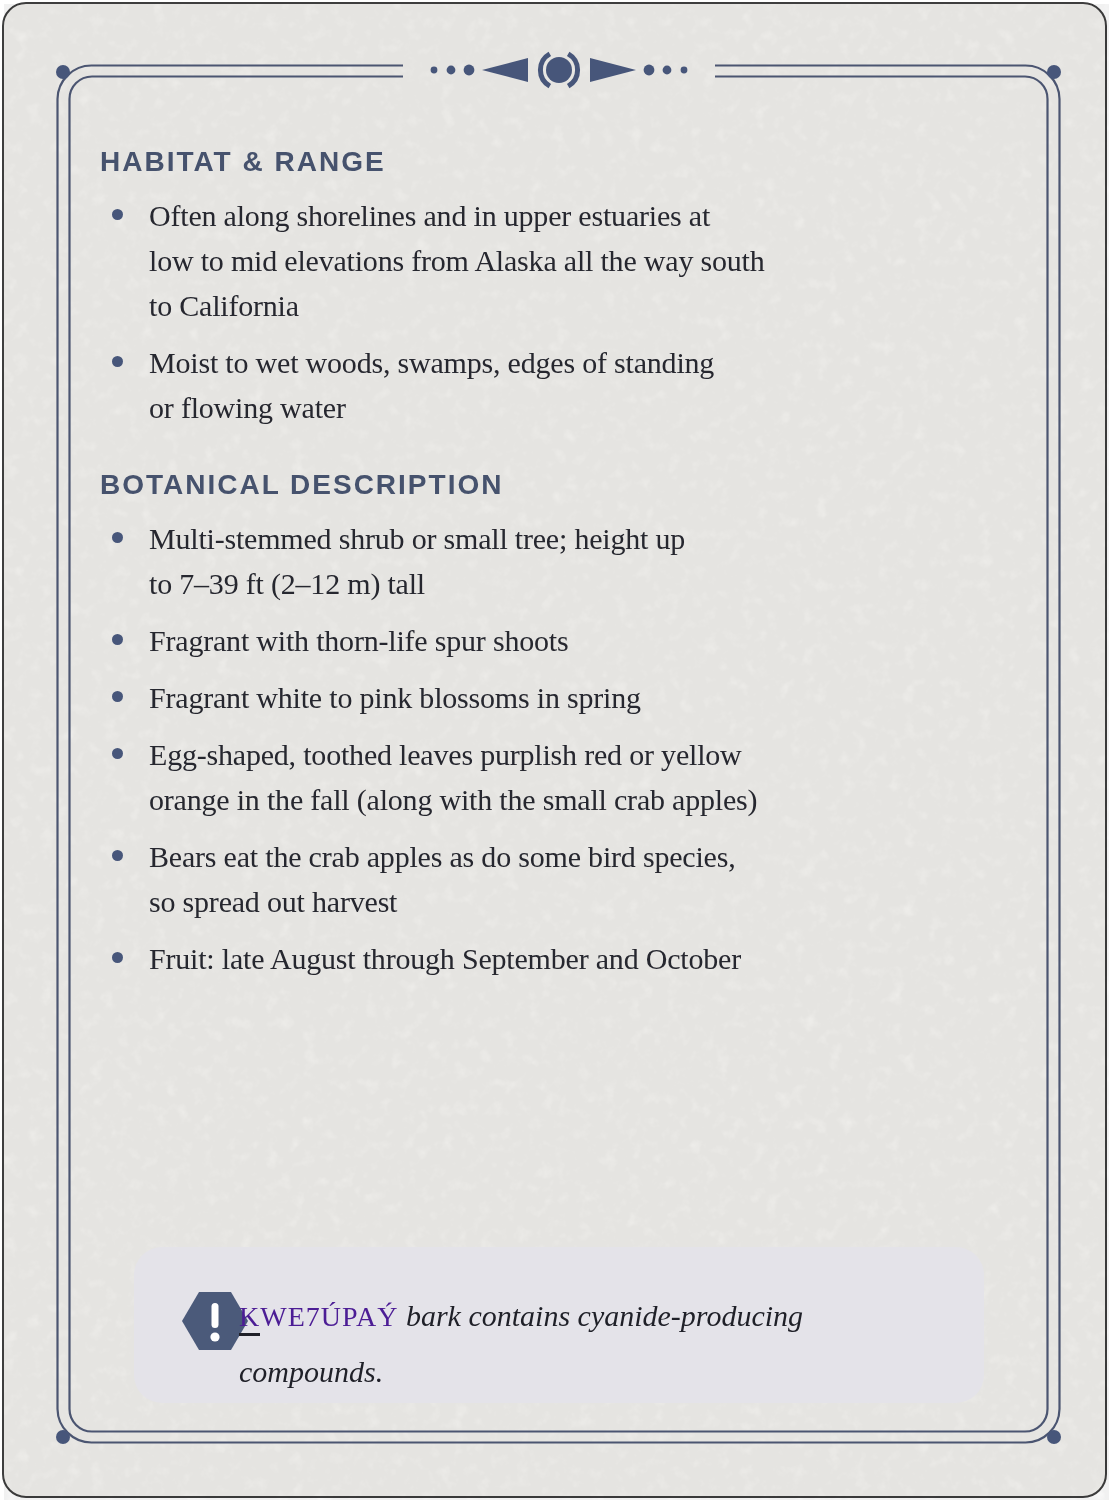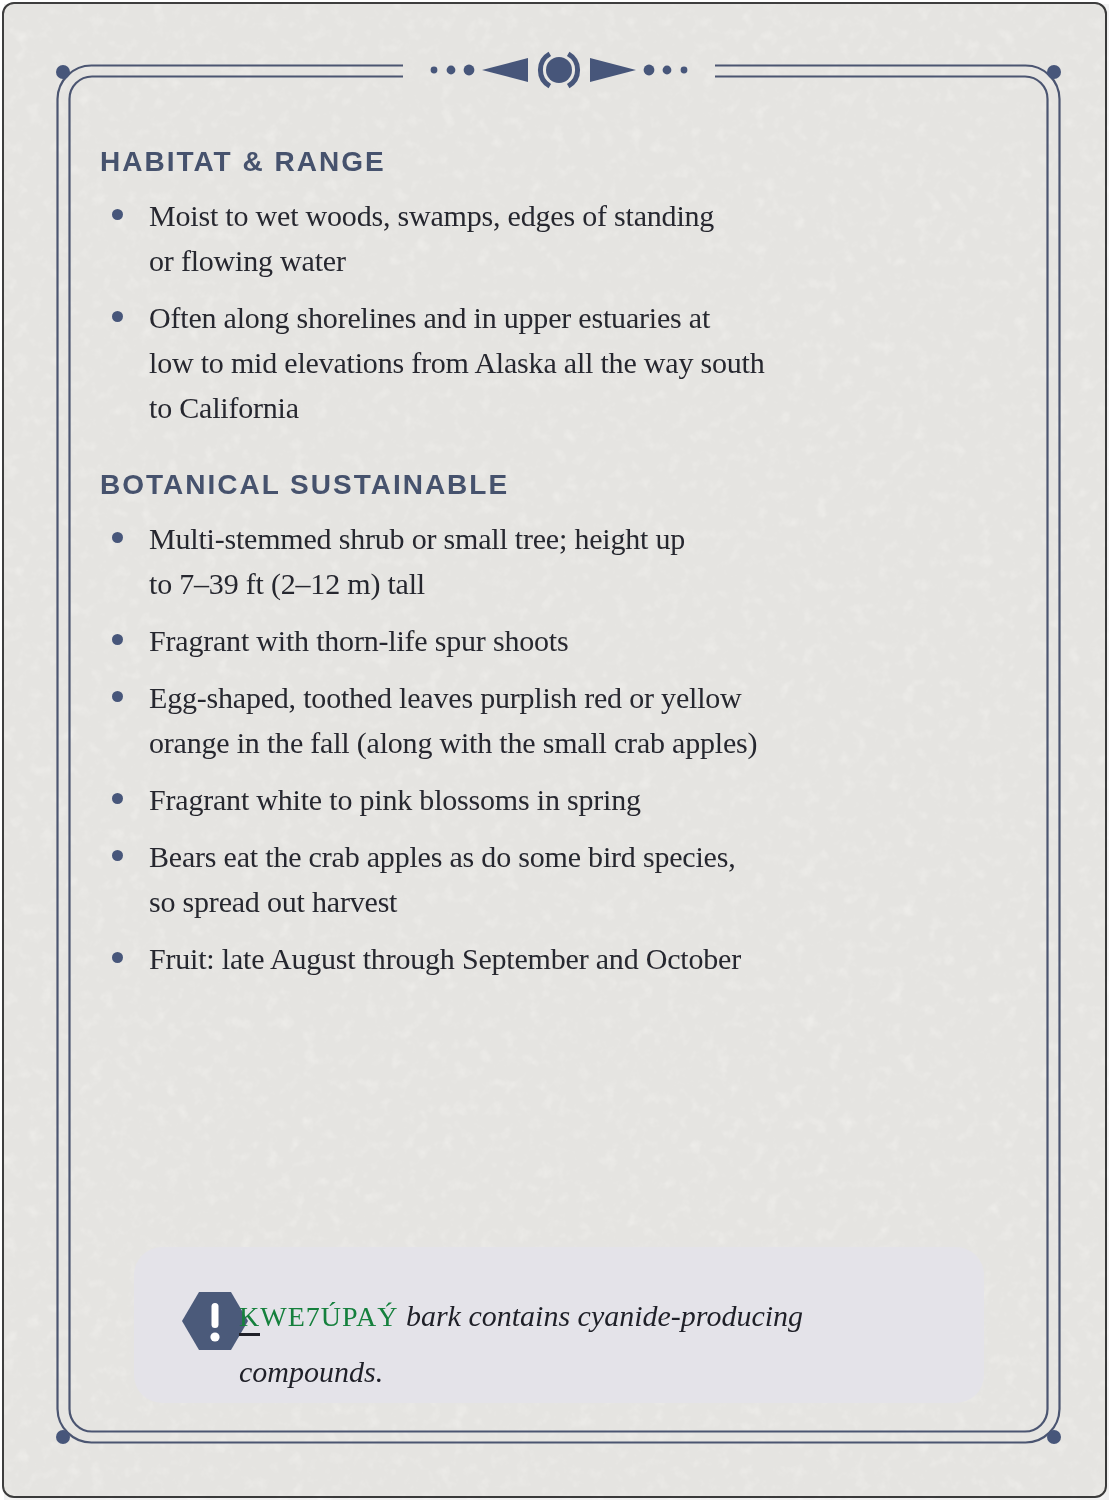--- a/index.html
+++ b/index.html
@@ -1,19 +1,19 @@
 <!DOCTYPE html>
 <html style="--paper: #f3f2ef; --card_border: #3e3e3e; --frame: #4b5571; --accent: #47567a; --heading: #46526d; --text: #26272f; --callout_bg: #e4e3e9; --callout_icon: #4b5a7a;"><head>
 <meta charset="utf-8">
 <style>
   html,body{margin:0;padding:0;background:#ffffff;}
   .page{position:relative;width:1109px;height:1500px;background:#fff;overflow:hidden;
         font-family:"Liberation Serif", serif;}
   .card{position:absolute;left:2px;top:2px;right:2px;bottom:2px;
-        background:var(--paper);border:2px solid var(--card_border);border-radius:12px;}
+        background:var(--paper);border:2px solid var(--card_border);border-radius:24px;}
   .texture{position:absolute;inset:0;opacity:.05;pointer-events:none;}
   .frame-svg{position:absolute;left:0;top:0;pointer-events:none;}
   .ornament-svg{position:absolute;left:420px;top:44px;pointer-events:none;}
 
   .content{position:absolute;left:96px;top:143px;width:880px;}
   .section-heading{font-family:"Liberation Sans", sans-serif;font-weight:bold;
         font-size:28px;line-height:30px;letter-spacing:2px;color:var(--heading);
         margin:40px 0 16px 0;}
   .section:first-child .section-heading{margin-top:0;}
   .bullet-list{list-style:none;margin:0;padding:0;}
@@ -21,21 +21,21 @@
   .bullet-dot{flex:0 0 auto;width:11px;height:11px;border-radius:50%;
         background:var(--accent);margin:16px 26px 0 12px;}
   .bullet-text{font-size:30px;line-height:45px;color:var(--text);
         white-space:pre-line;letter-spacing:-.2px;}
 
   .warning-box{position:absolute;left:130px;top:1243px;width:850px;height:156px;
         background:var(--callout_bg);border-radius:28px;}
   .warning-icon{position:absolute;left:48px;top:45px;}
   .warning-text{position:absolute;left:105px;top:11px;width:720px;
         font-size:30px;line-height:55px;color:#1f2028;}
-  .warning-term{font-style:normal;font-size:28px;letter-spacing:1px;color:#15803d;text-align:center;}
+  .warning-term{font-style:normal;font-size:28px;letter-spacing:1px;color:#4c1d95;text-align:center;}
   .warning-term-initial{border-bottom:3px solid #1f2028;padding-bottom:1px;}
   .warning-body{font-style:italic;white-space:pre-line;}
 </style>
 </head>
 <body>
 
 <div class="page">
   <div class="card">
 
     <svg class="texture" width="1109" height="1500">
@@ -82,53 +82,53 @@
       </g>
     </svg>
 
     <main class="content">
       <section class="section">
         <h2 class="section-heading">HABITAT &amp; RANGE</h2>
         <ul class="bullet-list">
 
         <li class="bullet-item">
             <span class="bullet-dot"></span>
-            <span class="bullet-text">Moist to wet woods, swamps, edges of standing
-or flowing water</span>
+            <span class="bullet-text">Often along shorelines and in upper estuaries at
+low to mid elevations from Alaska all the way south
+to California</span>
           </li>
             <li class="bullet-item">
             <span class="bullet-dot"></span>
-            <span class="bullet-text">Often along shorelines and in upper estuaries at
-low to mid elevations from Alaska all the way south
-to California</span>
+            <span class="bullet-text">Moist to wet woods, swamps, edges of standing
+or flowing water</span>
           </li>
           </ul>
       </section>
 
       <section class="section">
-        <h2 class="section-heading">BOTANICAL SUSTAINABLE</h2>
+        <h2 class="section-heading">BOTANICAL DESCRIPTION</h2>
         <ul class="bullet-list">
 
         <li class="bullet-item">
             <span class="bullet-dot"></span>
             <span class="bullet-text">Multi-stemmed shrub or small tree; height up
 to 7–39 ft (2–12 m) tall</span>
           </li>
             <li class="bullet-item">
             <span class="bullet-dot"></span>
             <span class="bullet-text">Fragrant with thorn-life spur shoots</span>
           </li>
             <li class="bullet-item">
             <span class="bullet-dot"></span>
-            <span class="bullet-text">Egg-shaped, toothed leaves purplish red or yellow
-orange in the fall (along with the small crab apples)</span>
+            <span class="bullet-text">Fragrant white to pink blossoms in spring</span>
           </li>
             <li class="bullet-item">
             <span class="bullet-dot"></span>
-            <span class="bullet-text">Fragrant white to pink blossoms in spring</span>
+            <span class="bullet-text">Egg-shaped, toothed leaves purplish red or yellow
+orange in the fall (along with the small crab apples)</span>
           </li>
           </ul>
       </section>
 
       <section class="section">
         <ul class="bullet-list">
 
         <li class="bullet-item">
             <span class="bullet-dot"></span>
             <span class="bullet-text">Bears eat the crab apples as do some bird species,

